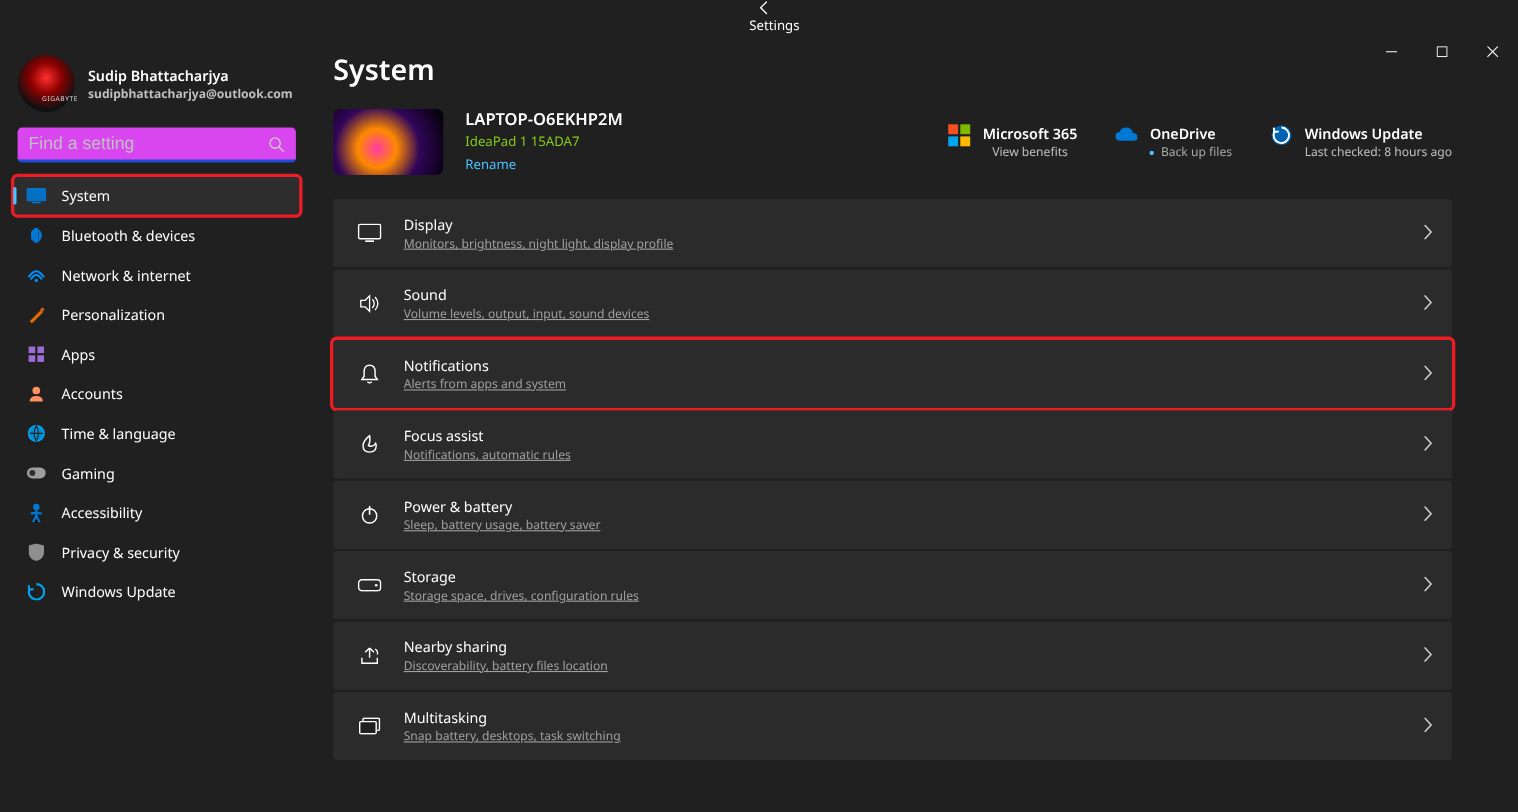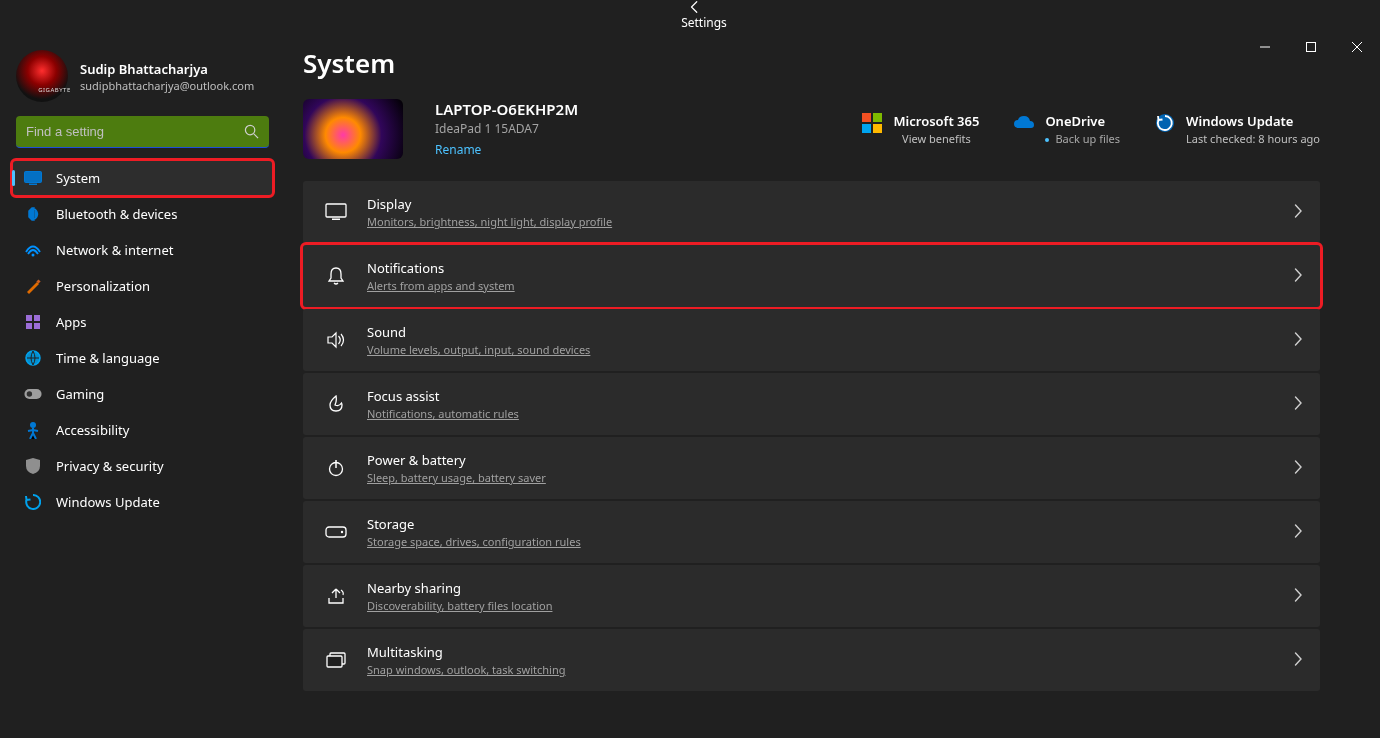--- a/index.html
+++ b/index.html
@@ -12,40 +12,40 @@
   .win-controls .wc { width: 46px; height: 32px; display: flex; align-items: center; justify-content: center; }
   
   .outer { display: flex; height: calc(100% - 32px); }
   .sidebar { width: 285px; flex-shrink: 0; padding: 10px 12px 0 12px; }
   .main { flex: 1; padding: 10px 60px 0 18px; overflow: hidden; }
   
   .user-box { display: flex; align-items: center; gap: 12px; padding: 8px 4px 14px 4px; }
   .avatar { width: 52px; height: 52px; border-radius: 50%; background: radial-gradient(circle at 50% 40%, #ff2e2e 0%, #8b0000 35%, #111 70%); position: relative; display: flex; align-items: center; justify-content: center; }
   .avatar .brand { font-size: 6px; letter-spacing: 0.5px; color: #ddd; position: absolute; bottom: 8px; padding-left: 25px; }
   .user-name { font-size: 13px; font-weight: 600; }
-  .user-email { font-size: 11px; color: #bfbfbf; }
+  .user-email { font-size: 11px; color: #bfbfbf; font-weight: bold; }
   
   .search-wrap { position: relative; margin: 0 4px 12px 4px; }
-  .search-input { width: 100%; height: 32px; background: #4d7c0f; border: none; border-bottom: 1px solid #1d4ed8; border-radius: 4px; color: #fff; padding: 0 34px 0 10px; font-size: 13px; }
+  .search-input { width: 100%; height: 32px; background: #d946ef; border: none; border-bottom: 3px solid #1d4ed8; border-radius: 4px; color: #fff; padding: 0 34px 0 10px; font-size: 16px; }
   .search-input::placeholder { color: #c0c0c0; }
   .search-wrap .search-icon { position: absolute; right: 10px; top: 8px; }
   
   .nav-list { list-style: none; }
   .nav-item { display: flex; align-items: center; gap: 14px; height: 36px; padding: 0 12px; border-radius: 4px; font-size: 13px; position: relative; }
   .nav-item.active { background: #2d2d2d; }
   .nav-item.active::before { content: ""; position: absolute; left: 0; top: 10px; bottom: 10px; width: 3px; border-radius: 2px; background: #4cc2ff; }
   .nav-icon { width: 18px; height: 18px; display: flex; align-items: center; justify-content: center; flex-shrink: 0; }
   .highlight-red { outline: 3px solid #ed1c24; outline-offset: -1px; }
   .highlight-red-row { outline: 3px solid #ed1c24; outline-offset: 0; }
   
   .page-title { font-size: 26px; font-weight: 600; margin: 3px 0 18px 0; }
-  .device-row { display: flex; align-items: center; gap: 32px; margin-bottom: 22px; }
+  .device-row { display: flex; align-items: center; gap: 20px; margin-bottom: 22px; }
   .device-thumb { width: 100px; height: 60px; border-radius: 6px; background: radial-gradient(circle at 40% 60%, #ff3aa8 0%, #ff8a00 25%, #31065a 55%, #000 100%); flex-shrink:0; }
   .device-meta .dname { font-size: 15px; font-weight: 600; }
-  .device-meta .dmodel { font-size: 12px; color: #a3a3a3; margin-top: 1px; }
+  .device-meta .dmodel { font-size: 12px; color: #84cc16; margin-top: 1px; }
   .device-meta .rename { font-size: 12px; color: #4cc2ff; margin-top: 2px; display: inline-block; }
   .cloud-cards { display: flex; gap: 34px; margin-left: auto; }
   .cloud-card { display: flex; align-items: flex-start; gap: 10px; }
   .cloud-card .cc-icon { width: 22px; height: 22px; display:flex; align-items:center; justify-content:center; }
   .cloud-card .cc-title { font-size: 13px; font-weight: 600; }
   .cloud-card .cc-sub { font-size: 11px; color: #a8a8a8; margin-top: 1px; }
   .cloud-card .cc-sub.link { color: #c0c0c0; text-align: center; }
   .cloud-card .dot { display:inline-block; width:4px; height:4px; border-radius:50%; background:#4cc2ff; margin-right:6px; vertical-align:middle; }
   
   .rows { display: flex; flex-direction: column; gap: 2px; }
@@ -152,20 +152,29 @@
               <rect x="9" y="1" width="6" height="6" fill="#9b6dd7"></rect>
               <rect x="1" y="9" width="6" height="6" fill="#9b6dd7"></rect>
               <rect x="9" y="9" width="6" height="6" fill="#9b6dd7"></rect>
             </svg>
           </span>
                   <span>Apps</span>
         </li>
         <li class="nav-item">
           <span class="nav-icon">
             <svg width="16" height="16" viewBox="0 0 16 16">
+              <circle cx="8" cy="5" r="3.5" fill="#ff9060"></circle>
+              <path d="M2 15 Q2 10 8 10 Q14 10 14 15 Z" fill="#ff9060"></path>
+            </svg>
+          </span>
+                  <span>Accounts</span>
+        </li>
+        <li class="nav-item">
+          <span class="nav-icon">
+            <svg width="16" height="16" viewBox="0 0 16 16">
               <circle cx="8" cy="8" r="7" stroke="#00a2ed" stroke-width="1.5" fill="#00a2ed" fill-opacity=".85"></circle>
               <path d="M2 8 H14 M8 1 Q12 8 8 15 Q4 8 8 1" stroke="#202020" stroke-width="1" fill="none"></path>
             </svg>
           </span>
                   <span>Time &amp; language</span>
         </li>
         <li class="nav-item">
           <span class="nav-icon">
             <svg width="20" height="12" viewBox="0 0 20 12">
               <rect x="0.5" y="0.5" width="19" height="11" rx="5.5" fill="#9e9e9e"></rect>
@@ -265,52 +274,52 @@
             </svg>
           </span>
     <div class="rtext">
       <div class="rtitle">Display</div>
       <div class="rdesc">Monitors, brightness, night light, display profile</div>
     </div>
     <span class="chev"><svg width="8" height="14" viewBox="0 0 8 14">
               <path d="M1.5 1 L7 7 L1.5 13" stroke="#cfcfcf" stroke-width="1.4" fill="none" stroke-linecap="round"></path>
             </svg></span>
         </div>
+        <div class="srow">
+    <span class="ricon">
+            <svg width="20" height="18" viewBox="0 0 20 18">
+              <path d="M2 6 L6 6 L10 2 L10 16 L6 12 L2 12 Z" stroke="#fff" stroke-width="1.2" fill="none"></path>
+              <path d="M12.5 5 Q16 9 12.5 13 M15 3 Q20 9 15 15" stroke="#fff" stroke-width="1.2" fill="none"></path>
+            </svg>
+          </span>
+    <div class="rtext">
+      <div class="rtitle">Sound</div>
+      <div class="rdesc">Volume levels, output, input, sound devices</div>
+    </div>
+    <span class="chev"><svg width="8" height="14" viewBox="0 0 8 14">
+              <path d="M1.5 1 L7 7 L1.5 13" stroke="#cfcfcf" stroke-width="1.4" fill="none" stroke-linecap="round"></path>
+            </svg></span>
+        </div>
         <div class="srow highlight-red-row">
     <span class="ricon">
             <svg width="18" height="20" viewBox="0 0 18 20">
               <path d="M9 2 Q14 2 14 8 L14 12 L16 15 L2 15 L4 12 L4 8 Q4 2 9 2 Z" stroke="#fff" stroke-width="1.3" fill="none"></path>
               <path d="M7 17 Q9 19 11 17" stroke="#fff" stroke-width="1.3" fill="none"></path>
             </svg>
           </span>
     <div class="rtext">
       <div class="rtitle">Notifications</div>
       <div class="rdesc">Alerts from apps and system</div>
     </div>
     <span class="chev"><svg width="8" height="14" viewBox="0 0 8 14">
               <path d="M1.5 1 L7 7 L1.5 13" stroke="#cfcfcf" stroke-width="1.4" fill="none" stroke-linecap="round"></path>
             </svg></span>
         </div>
         <div class="srow">
     <span class="ricon">
-            <svg width="20" height="18" viewBox="0 0 20 18">
-              <path d="M2 6 L6 6 L10 2 L10 16 L6 12 L2 12 Z" stroke="#fff" stroke-width="1.2" fill="none"></path>
-              <path d="M12.5 5 Q16 9 12.5 13 M15 3 Q20 9 15 15" stroke="#fff" stroke-width="1.2" fill="none"></path>
-            </svg>
-          </span>
-    <div class="rtext">
-      <div class="rtitle">Sound</div>
-      <div class="rdesc">Volume levels, output, input, sound devices</div>
-    </div>
-    <span class="chev"><svg width="8" height="14" viewBox="0 0 8 14">
-              <path d="M1.5 1 L7 7 L1.5 13" stroke="#cfcfcf" stroke-width="1.4" fill="none" stroke-linecap="round"></path>
-            </svg></span>
-        </div>
-        <div class="srow">
-    <span class="ricon">
             <svg width="18" height="18" viewBox="0 0 18 18">
               <path d="M9 1 Q3 6 3 10 Q3 16 9 16 Q15 16 15 10 Q15 9 14.5 8 Q12 12 8 10 Q10 6 9 1 Z" stroke="#fff" stroke-width="1.3" fill="none"></path>
             </svg>
           </span>
     <div class="rtext">
       <div class="rtitle">Focus assist</div>
       <div class="rdesc">Notifications, automatic rules</div>
     </div>
     <span class="chev"><svg width="8" height="14" viewBox="0 0 8 14">
               <path d="M1.5 1 L7 7 L1.5 13" stroke="#cfcfcf" stroke-width="1.4" fill="none" stroke-linecap="round"></path>
@@ -363,21 +372,21 @@
         </div>
         <div class="srow">
     <span class="ricon">
             <svg width="20" height="16" viewBox="0 0 20 16">
               <rect x="4" y="1" width="15" height="11" rx="1" stroke="#fff" stroke-width="1.3" fill="none"></rect>
               <rect x="1" y="4" width="15" height="11" rx="1" stroke="#fff" stroke-width="1.3" fill="#202020"></rect>
             </svg>
           </span>
     <div class="rtext">
       <div class="rtitle">Multitasking</div>
-      <div class="rdesc">Snap windows, outlook, task switching</div>
+      <div class="rdesc">Snap battery, desktops, task switching</div>
     </div>
     <span class="chev"><svg width="8" height="14" viewBox="0 0 8 14">
               <path d="M1.5 1 L7 7 L1.5 13" stroke="#cfcfcf" stroke-width="1.4" fill="none" stroke-linecap="round"></path>
             </svg></span>
         </div>
       </div>
   </div>
 </div>
 
 </body></html>

